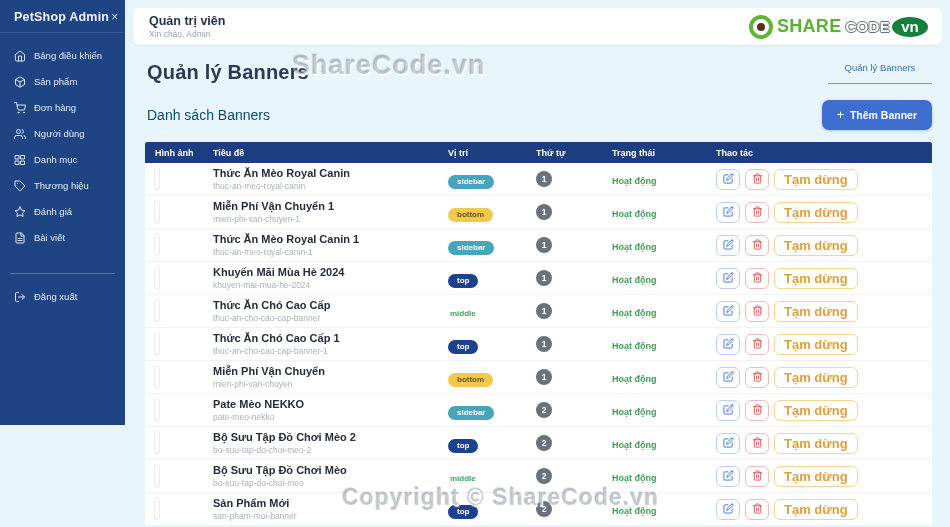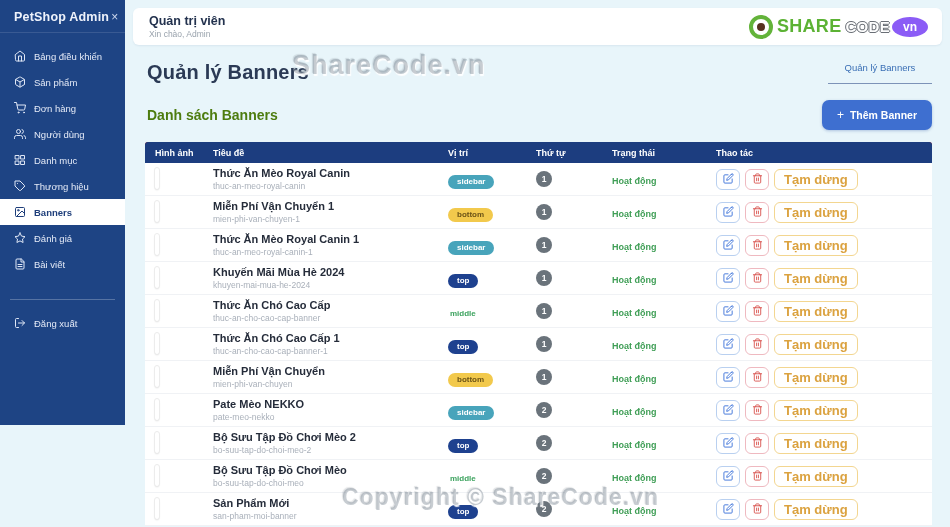--- a/index.html
+++ b/index.html
@@ -19,21 +19,21 @@
   }
   .sidebar-header {
     display:flex; align-items:center; justify-content:space-between;
     padding:10px 12px 8px 14px;
     border-bottom:1px solid rgba(255,255,255,0.12);
   }
   .sidebar-title { font-size:12.5px; font-weight:bold; letter-spacing:.2px; white-space:nowrap; }
   .sidebar-close { font-size:12px; color:#cdd8ee; cursor:pointer; padding:0 2px; }
   .nav { margin-top:10px; display:flex; flex-direction:column; }
   .nav-item {
-    display:flex; align-items:center; gap:8px;
+    display:flex; align-items:flex-start; gap:8px;
     padding:7px 0 7px 14px; cursor:pointer;
     font-size:9.5px; color:#e4eaf7; white-space:nowrap;
   }
   .nav-item .ico { width:12px; height:12px; display:inline-flex; flex:0 0 12px; color:#dfe7f6; }
   .nav-item .ico svg { width:12px; height:12px; }
   .nav-item.active { background:#ffffff; color:#1e3e7a; font-weight:bold; }
   .nav-item.active .ico { color:#1e3e7a; }
   .sidebar-divider { border-top:1px solid rgba(255,255,255,0.25); margin:22px 10px 0 10px; }
   .logout-item { margin-top:10px; }
 
@@ -50,39 +50,39 @@
   .topbar-sub { font-size:8.5px; color:#9aa3ad; }
 
   .logo { display:flex; align-items:center; gap:4px; }
   .logo-mark { width:24px; height:24px; border-radius:50%; border:4px solid #63b33a;
     position:relative; background:#fff; }
   .logo-mark::after { content:""; position:absolute; left:4px; top:4px; width:8px; height:8px;
     border-radius:50%; background:#57301f; }
   .logo-share { font-size:18px; font-weight:900; color:#5cb234; letter-spacing:.3px; }
   .logo-code { font-size:15px; font-weight:900; color:#fefefe; letter-spacing:.3px;
     text-shadow:-1px 0 #6a6f76, 1px 0 #6a6f76, 0 -1px #6a6f76, 0 1px #6a6f76; }
-  .logo-vn { width:36px; height:20px; border-radius:50%; background:#8b5cf6; color:#fff;
-    font-size:12px; font-weight:bold; display:flex; align-items:center; justify-content:center;
+  .logo-vn { width:36px; height:20px; border-radius:50%; background:#15803d; color:#fff;
+    font-size:15px; font-weight:bold; display:flex; align-items:center; justify-content:center;
     margin-left:-2px; }
 
   .page-header {
     display:flex; justify-content:space-between; align-items:flex-end;
     padding:16px 18px 0 22px;
   }
   .page-title { font-size:20px; font-weight:bold; color:#2b3a55; letter-spacing:.2px; }
   .breadcrumb {
     font-size:9.5px; color:#3a6fb5; cursor:pointer;
     padding:0 12px 10px 12px; border-bottom:1.5px solid #7d93b8; min-width:104px; text-align:center;
   }
 
   .section-row {
     display:flex; justify-content:space-between; align-items:center;
     padding:16px 18px 12px 22px;
   }
-  .section-title { font-size:14px; font-weight:bold; color:#4d7c0f; }
+  .section-title { font-size:14px; font-weight:normal; color:#0c4a6e; }
   .add-btn {
     background:#3e6fd0; color:#fff; border:none; border-radius:7px;
     font-size:10.5px; font-weight:bold; padding:8px 15px; cursor:pointer;
     display:flex; align-items:center; gap:6px;
     box-shadow:0 1px 3px rgba(40,80,160,.3);
     font-family:"Liberation Sans", sans-serif;
   }
   .add-btn .plus { font-size:12px; font-weight:normal; }
 
   
@@ -216,30 +216,20 @@
       </div>
       <div class="nav-item">
         <span class="ico">
           <svg viewBox="0 0 24 24" fill="none" stroke="currentColor" stroke-width="2" stroke-linecap="round" stroke-linejoin="round">
             <path d="M20.59 13.41l-7.17 7.17a2 2 0 0 1-2.83 0L2 12V2h10l8.59 8.59a2 2 0 0 1 0 2.82z"></path>
             <line x1="7" y1="7" x2="7.01" y2="7"></line>
           </svg>
         </span>
         <span>Thương hiệu</span>
       </div>
-      <div class="nav-item active">
-        <span class="ico">
-          <svg viewBox="0 0 24 24" fill="none" stroke="currentColor" stroke-width="2" stroke-linecap="round" stroke-linejoin="round">
-            <rect x="3" y="3" width="18" height="18" rx="2" ry="2"></rect>
-            <circle cx="8.5" cy="8.5" r="1.5"></circle>
-            <polyline points="21 15 16 10 5 21"></polyline>
-          </svg>
-        </span>
-        <span>Banners</span>
-      </div>
       <div class="nav-item">
         <span class="ico">
           <svg viewBox="0 0 24 24" fill="none" stroke="currentColor" stroke-width="2" stroke-linecap="round" stroke-linejoin="round">
             <polygon points="12 2 15.09 8.26 22 9.27 17 14.14 18.18 21.02 12 17.77 5.82 21.02 7 14.14 2 9.27 8.91 8.26 12 2"></polygon>
           </svg>
         </span>
         <span>Đánh giá</span>
       </div>
       <div class="nav-item">
         <span class="ico">

